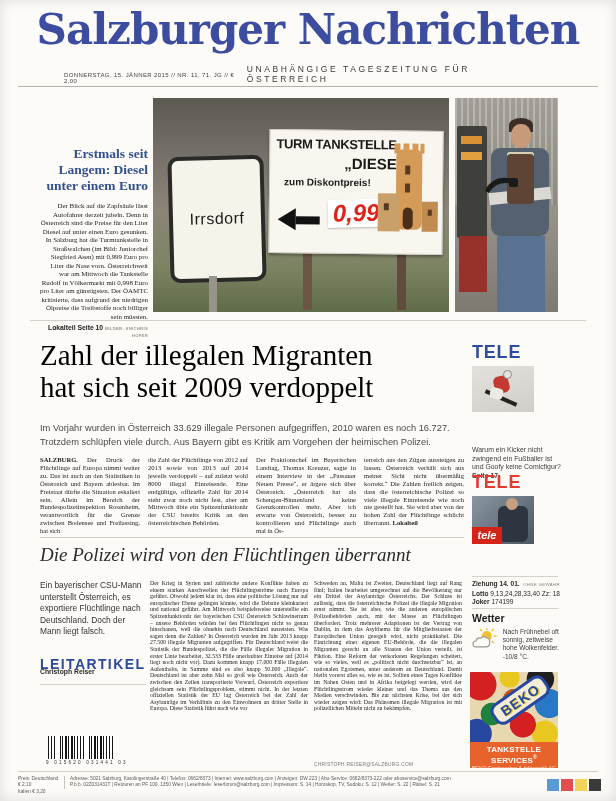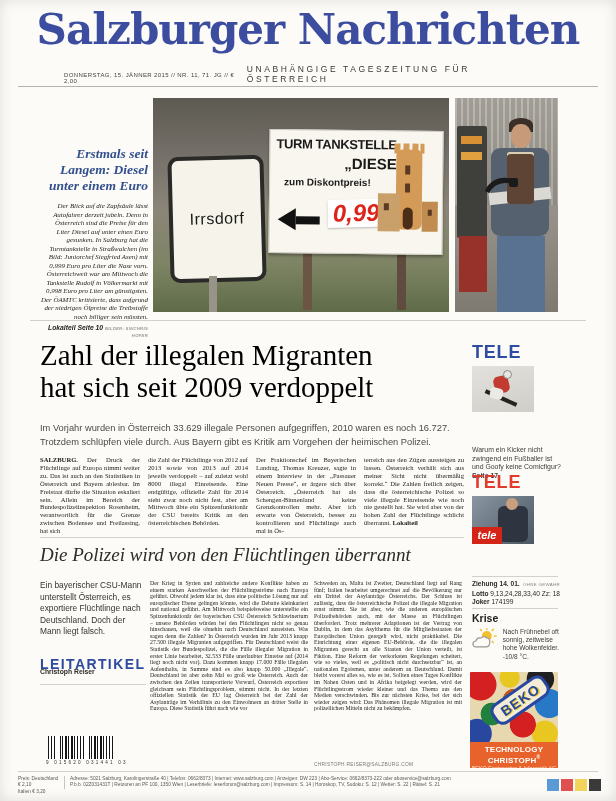--- a/index.html
+++ b/index.html
@@ -10,21 +10,21 @@
   .masthead-title{position:absolute;left:0;top:4px;width:616px;text-align:center;
     font-family:"DejaVu Serif",serif;font-weight:bold;font-size:42px;line-height:52px;
     color:#3c4da0;letter-spacing:-1px;}
   .masthead-row{position:absolute;left:64px;right:64px;top:64px;display:flex;
     justify-content:flex-end;align-items:flex-end;}
   .dateline{font-size:6px;color:#444;letter-spacing:.4px;}
   .tagline{font-size:8.5px;color:#3a3a3a;letter-spacing:2.6px;font-weight:500;}
   .rule{position:absolute;height:1px;background:#b5b2ac;}
   .rule-light{position:absolute;height:1px;background:#d4d1ca;}
   
-  .diesel-col{position:absolute;left:40px;top:146px;width:108px;text-align:right;font-style:italic;}
+  .diesel-col{position:absolute;left:40px;top:146px;width:108px;text-align:right;}
   .diesel-headline{font-family:"Liberation Serif",serif;font-weight:bold;font-size:13.5px;
     line-height:16px;color:#33508e;margin-bottom:8px;}
   .diesel-body{font-family:"Liberation Serif",serif;font-size:6.9px;line-height:8.5px;color:#232320;}
   .diesel-ref{font-size:6.8px;font-weight:bold;color:#1c1c1a;margin-top:3px;}
   .diesel-credit{font-size:4.2px;color:#9a968e;letter-spacing:.3px;}
   .photo-main{position:absolute;left:153px;top:98px;width:296px;height:214px;overflow:hidden;
     background:linear-gradient(180deg,#5d5a52 0%,#76716a 28%,#8b8578 52%,#7d8464 78%,#5f6b48 100%);}
   .village-sign{position:absolute;left:16px;top:58px;width:88px;height:118px;background:#f5f3ea;
     border:4px solid #2a2a28;border-radius:10px;transform:rotate(-1.5deg);
     display:flex;align-items:center;justify-content:center;}
@@ -252,41 +252,41 @@
   <div class="sb-lotto">
     <div class="lotto-head">
       <span class="bold">Ziehung 14. 01.</span>
       <span class="disclaimer">OHNE GEWÄHR</span>
     </div>
     <div><span class="bold">Lotto</span><span> 9,13,24,28,33,40 Zz: 18</span></div>
     <div><span class="bold">Joker</span><span> 174199</span></div>
   </div>
 
   <div class="rule-light" style="left:472px;top:608px;width:86px;"></div>
-  <div class="sb-weather-label">Krise</div>
+  <div class="sb-weather-label">Wetter</div>
   <div class="sb-weather">
     <svg width="26" height="22" viewBox="0 0 26 22">
       <circle cx="15" cy="8" r="5" fill="#f0c030"></circle>
       <g stroke="#f0c030" stroke-width="1.4">
         <line x1="15" y1="0" x2="15" y2="2"></line>
           <line x1="22" y1="8" x2="25" y2="8"></line>
         <line x1="20" y1="3" x2="22" y2="1"></line>
           <line x1="20" y1="13" x2="22" y2="15"></line>
         <line x1="10" y1="3" x2="8" y2="1"></line>
       </g>
       <path d="M4 19 Q1 19 1 16 Q1 13 4 13 Q5 9 9 10 Q12 7 15 10 Q18 10 18 14 Q18 19 14 19 Z" fill="#fbfbf8" stroke="#999690" stroke-width="1.2"></path>
     </svg>
     <div class="sb-weather-text">Nach Frühnebel oft sonnig, zeitweise hohe Wolkenfelder. -10/8 °C.</div>
   </div>
 
   <div class="beko">
     <div class="beko-art"></div>
     <div class="beko-badge">BEKO</div>
     <div class="beko-bar">
-      <div class="beko-line1"><span>TECHNOLOGY CHRISTOPH</span><sup>®</sup></div>
+      <div class="beko-line1"><span>TANKSTELLE SERVICES</span><sup>®</sup></div>
       <div class="beko-line2">BEKO Engineering &amp; Informatik AG</div>
     </div>
   </div>
 
   <div class="rule-light" style="left:18px;top:771px;width:580px;"></div>
   <div class="footer-price">
     <div>Preis: Deutschland € 2,10</div>
     <div>Italien € 3,20</div>
   </div>
   <div class="footer-info">

